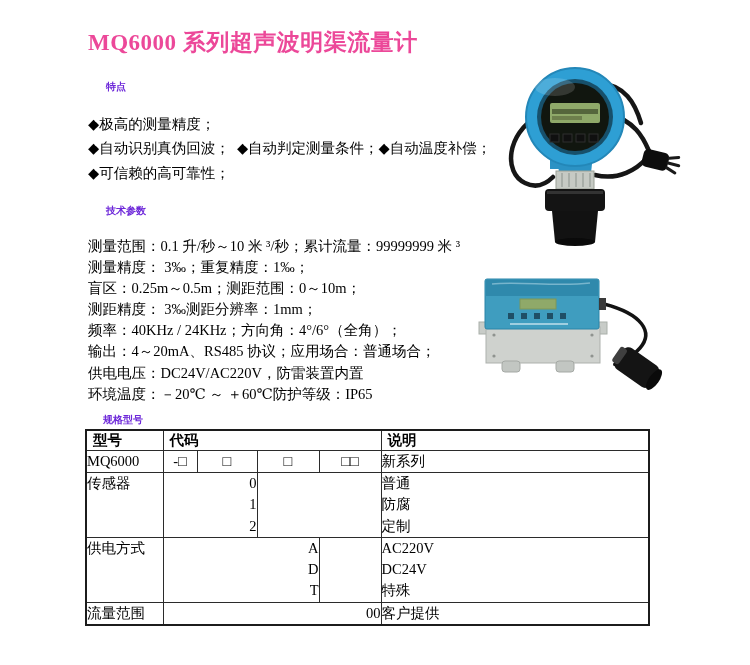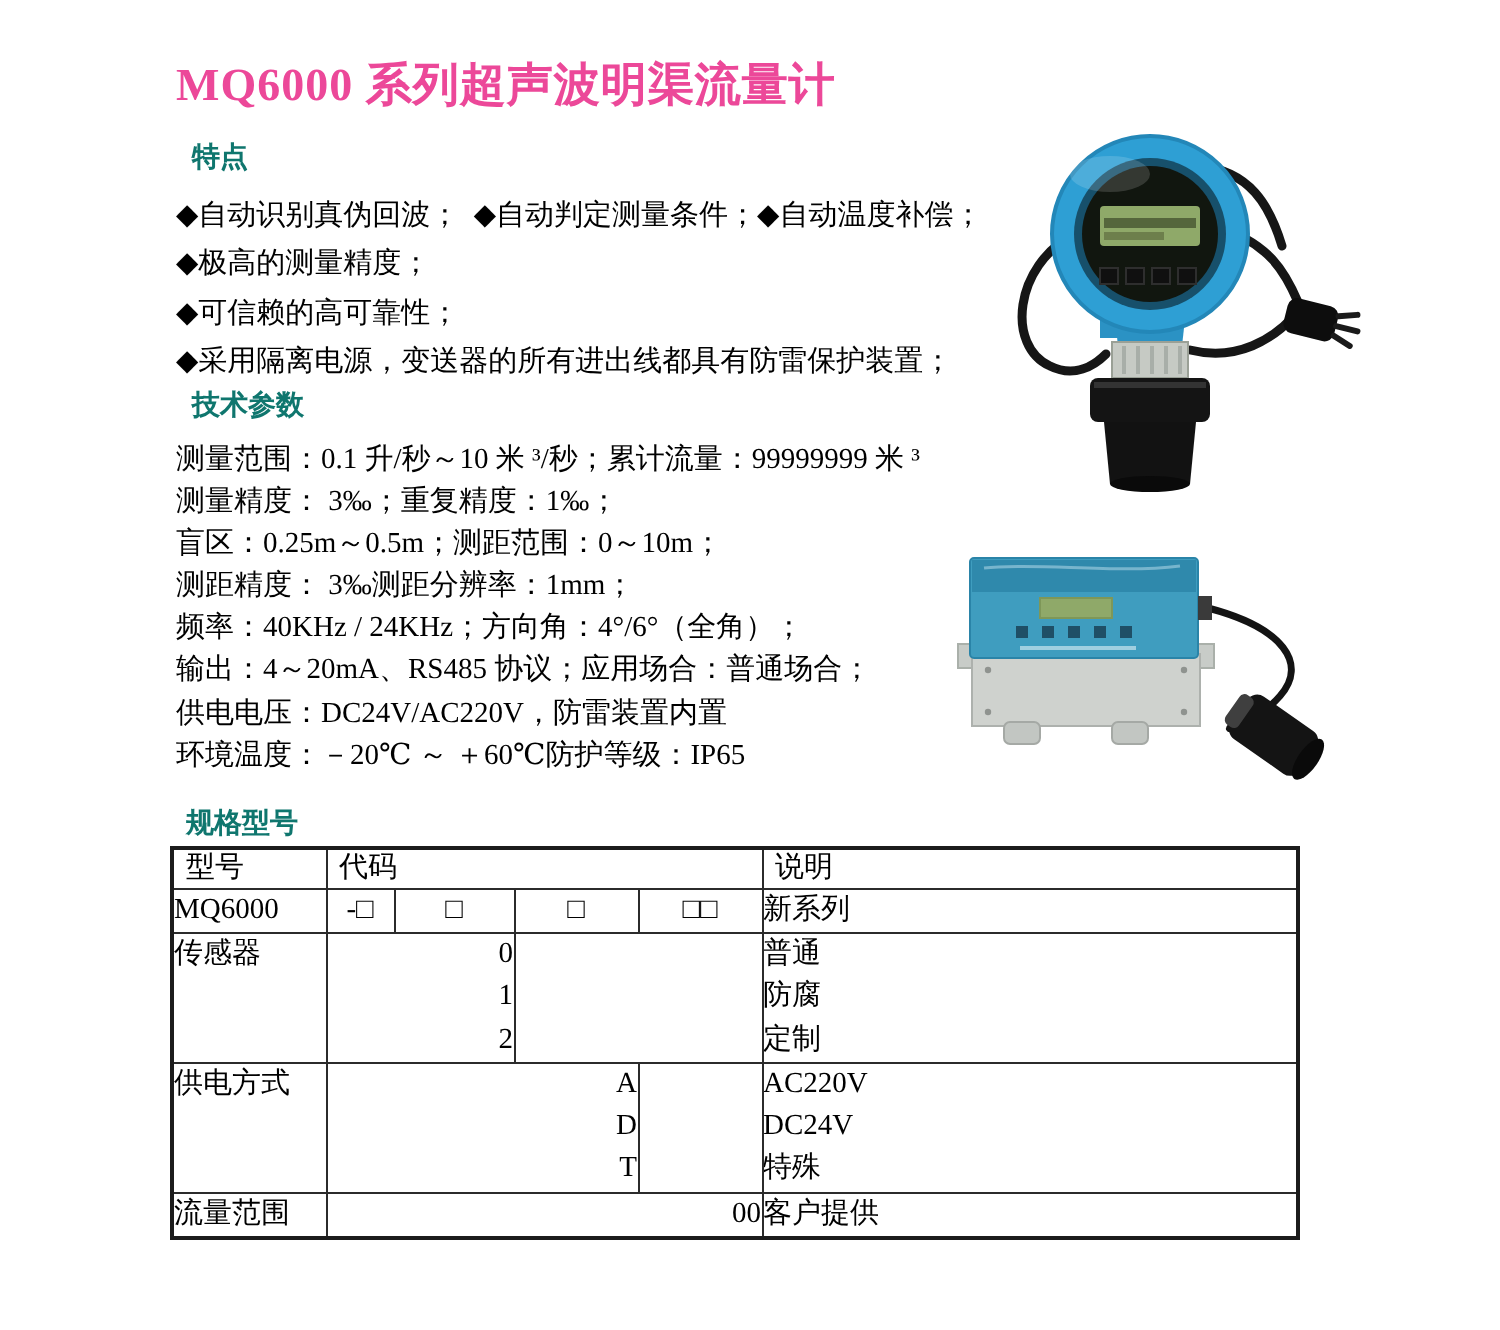--- a/index.html
+++ b/index.html
@@ -2,36 +2,36 @@
 <html><head>
 <meta charset="utf-8">
 <style>
   html,body{margin:0;padding:0;background:#fff;}
   .page{position:relative;width:750px;height:665px;background:#ffffff;overflow:hidden;
         font-family:"Liberation Serif","DejaVu Serif","DejaVu Sans",serif;color:#000;}
 
   .title{position:absolute;left:88px;top:27px;margin:0;font-size:23px;font-weight:bold;
          color:#ec4899;letter-spacing:0.5px;}
 
-  h2.sec{margin:8px;font-size:14px;font-weight:bold;color:#0f766e;}
+  h2.sec{margin:18px;font-size:10px;font-weight:bold;color:#6d28d9;}
 
   .features{position:absolute;left:88px;top:62px;width:400px;}
   .features .lines{margin-top:5px;}
   .features p{margin:0;font-size:14.5px;line-height:24.4px;white-space:pre;}
 
   .tech{position:absolute;left:88px;top:186px;width:400px;}
   .tech .lines{margin-top:4px;}
   .tech p{margin:0;font-size:14.5px;line-height:21.1px;white-space:pre;}
 
   .spec{position:absolute;left:85px;top:395px;width:563px;}
   .spec h2.sec{margin-bottom:2px;}
   table.model{border-collapse:collapse;width:563px;table-layout:fixed;
               font-size:14.5px;border:2px solid #1c1c1c;}
   table.model td{border:1px solid #2b2b2b;vertical-align:top;padding:0;overflow:hidden;}
-  tr.h-head{height:20px;}   tr.h-head td{line-height:19px;padding-left:6px;}
+  tr.h-head{height:20px;font-weight:bold;}   tr.h-head td{line-height:19px;padding-left:6px;}
   tr.h-model{height:22px;}  tr.h-model td{line-height:21px;}
   tr.h-two{height:42px;}
   tr.h-three{height:64px;padding-left:28px;}
   tr.h-one{height:22px;}    tr.h-one td{line-height:21px;}
   td.labelc{padding-left:6px;line-height:21.3px;}
   td.codec{text-align:center;}
   td.codes{text-align:right;padding-right:10px;}
   td.codes div,td.descs div{line-height:21.3px;}
   td.descs{padding-left:7px;}
   td.empty{}
@@ -44,24 +44,23 @@
 </head>
 <body>
 
 <div class="page">
 
   <h1 class="title">MQ6000 系列超声波明渠流量计</h1>
 
   <section class="features">
     <h2 class="sec">特点</h2>
     <div class="lines">
+      <p>◆极高的测量精度；</p>
       <p>◆自动识别真伪回波；  ◆自动判定测量条件；◆自动温度补偿；</p>
-      <p>◆极高的测量精度；</p>
       <p>◆可信赖的高可靠性；</p>
-      <p>◆采用隔离电源，变送器的所有进出线都具有防雷保护装置；</p>
     </div>
   </section>
 
   <section class="tech">
     <h2 class="sec">技术参数</h2>
     <div class="lines">
       <p>测量范围：0.1 升/秒～10 米 ³/秒；累计流量：99999999 米 ³</p>
       <p>测量精度： 3‰；重复精度：1‰；</p>
       <p>盲区：0.25m～0.5m；测距范围：0～10m；</p>
       <p>测距精度： 3‰测距分辨率：1mm；</p>

